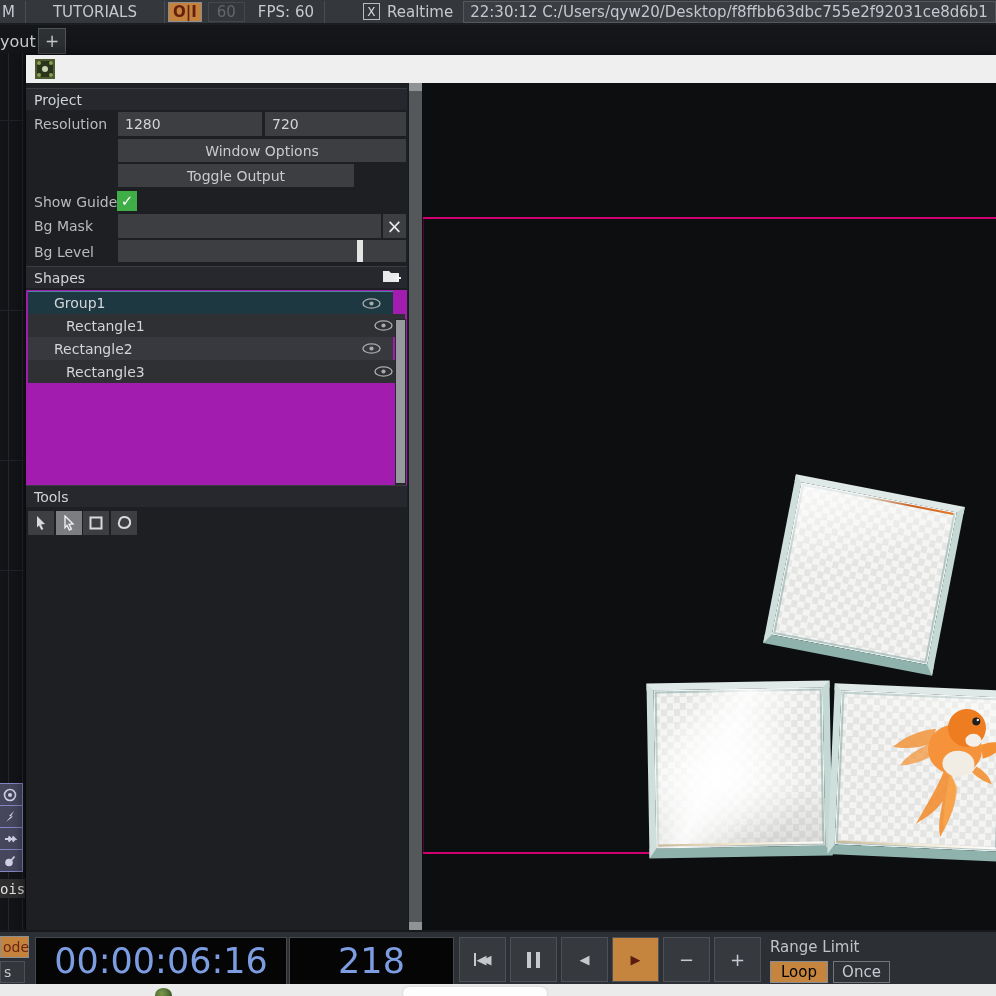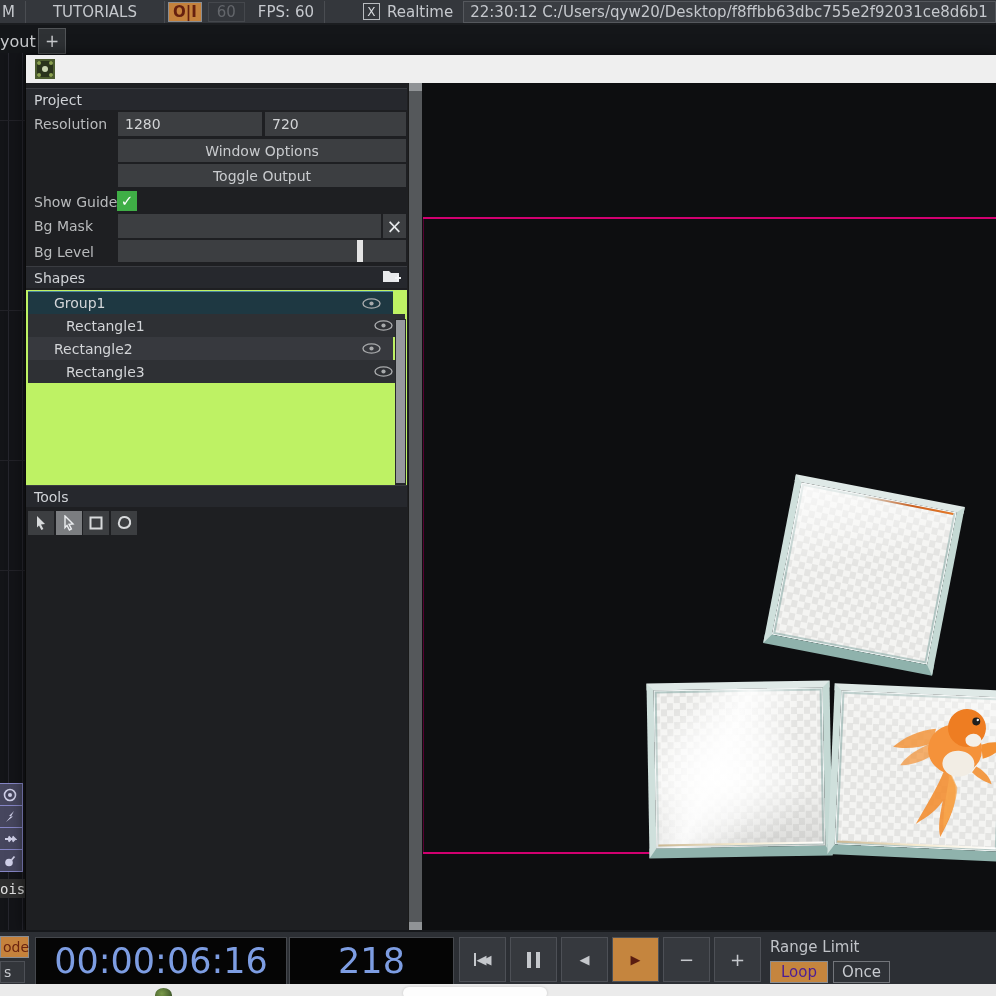--- a/index.html
+++ b/index.html
@@ -94,21 +94,21 @@
   .tl-btn{position:absolute;top:5px;width:47px;height:45px;background:#36393e;border:1px solid #4d5056;
     color:#c5c8cc;display:flex;align-items:center;justify-content:center;font-size:15px;box-sizing:border-box;}
   .tl-btn.play{background:#c5853e;color:#5a1c10;}
   .pausebar{width:4px;height:16px;background:#c5c8cc;margin:0 2.5px;}
   .rw-bar{width:2px;height:13px;background:#c5c8cc;margin-right:1px;}
   .modebtn{position:absolute;left:0;top:4px;width:29px;height:22px;background:#c5823c;color:#6b2410;
     font-size:14px;display:flex;align-items:center;padding-left:2px;box-sizing:border-box;border:1px solid #8a8d92;}
   .unitbtn{position:absolute;left:0;top:29px;width:25px;height:22px;background:#33363b;color:#c5c8cd;
     font-size:14px;display:flex;align-items:center;padding-left:3px;box-sizing:border-box;border:1px solid #4d5056;}
   .rangelbl{position:absolute;left:770px;top:6px;font-size:15px;color:#c0c3c8;}
-  .loopbtn{position:absolute;left:770px;top:29px;width:58px;height:22px;background:#c5853e;color:#4c1d95;
+  .loopbtn{position:absolute;left:770px;top:29px;width:58px;height:22px;background:#c5853e;color:#000000;
     border:1px solid #8a8d92;font-size:15px;display:flex;align-items:center;justify-content:center;box-sizing:border-box;}
   .oncebtn{position:absolute;left:833px;top:29px;width:57px;height:22px;background:#2f3237;color:#c8cbd0;
     border:1px solid #72757a;font-size:15px;display:flex;align-items:center;justify-content:center;box-sizing:border-box;}
 
   
   .bottomstrip{left:0;top:984px;width:996px;height:12px;background:#ebebeb;}
   .greendot{position:absolute;left:155px;top:4px;width:17px;height:14px;border-radius:50%;
     background:radial-gradient(circle at 40% 40%, #7a9a4a, #2e4420);}
   .whitepill{position:absolute;left:403px;top:3px;width:144px;height:12px;border-radius:7px;background:#fdfdfd;
     box-shadow:0 0 3px rgba(0,0,0,.15);}
@@ -182,21 +182,21 @@
 
     <div class="abs panel">
 
       <div class="abs sechdr" style="top:5px;">Project</div>
 
       <div class="abs plabel" style="top:57px;margin-top:-28px;">Resolution</div>
       <div class="abs field" style="left:92px;top:29px;width:144px;">1280</div>
       <div class="abs field" style="left:239px;top:29px;width:141px;">720</div>
 
       <div class="abs btn" style="left:92px;top:56px;width:288px;">Window Options</div>
-      <div class="abs btn" style="left:92px;top:81px;width:288px;">Toggle Output</div>
+      <div class="abs btn" style="left:92px;top:81px;width:236px;">Toggle Output</div>
 
       <div class="abs plabel" style="top:107px;">Show Guide</div>
       <div class="abs checkbox" style="left:91px;top:108px;">✓</div>
 
       <div class="abs plabel" style="top:131px;">Bg Mask</div>
       <div class="abs field" style="left:92px;top:131px;width:263px;"></div>
       <div class="abs xbtn" style="left:357px;top:131px;width:23px;height:24px;">×</div>
 
       <div class="abs plabel" style="top:157px;">Bg Level</div>
       <div class="abs slider" style="left:92px;top:157px;width:288px;height:22px;">
@@ -204,21 +204,21 @@
       </div>
 
       <div class="abs sechdr" style="top:183px;">Shapes</div>
       <div class="abs" style="left:356px;top:184px;">
         <svg width="20" height="18" viewBox="0 0 20 18">
           <path d="M1 4 L7 4 L9 6 L17 6 L17 15 L1 15 Z" fill="#e8eaec"></path>
           <path d="M13 11 L19 11 M16 8 L16 14" stroke="#f2f4f6" stroke-width="2"></path>
         </svg>
       </div>
 
-      <div class="abs" style="left:0;top:207px;width:381px;height:196px;background:#bef264;">
+      <div class="abs" style="left:0;top:207px;width:381px;height:196px;background:#a21caf;">
         <div class="abs shaperow row-sel" style="top:1px;">
           <span class="nm">Group1</span>
           <span class="eyewrap">
             <svg width="19" height="11" viewBox="0 0 19 11">
                 <ellipse cx="9.5" cy="5.5" rx="8.5" ry="4.6" fill="none" stroke="#a8aaac" stroke-width="1.4"></ellipse>
                 <circle cx="9.5" cy="5.5" r="2.1" fill="#a8aaac"></circle>
               </svg>
           </span>
         </div>
         <div class="abs shaperow row-a" style="top:24px;">

